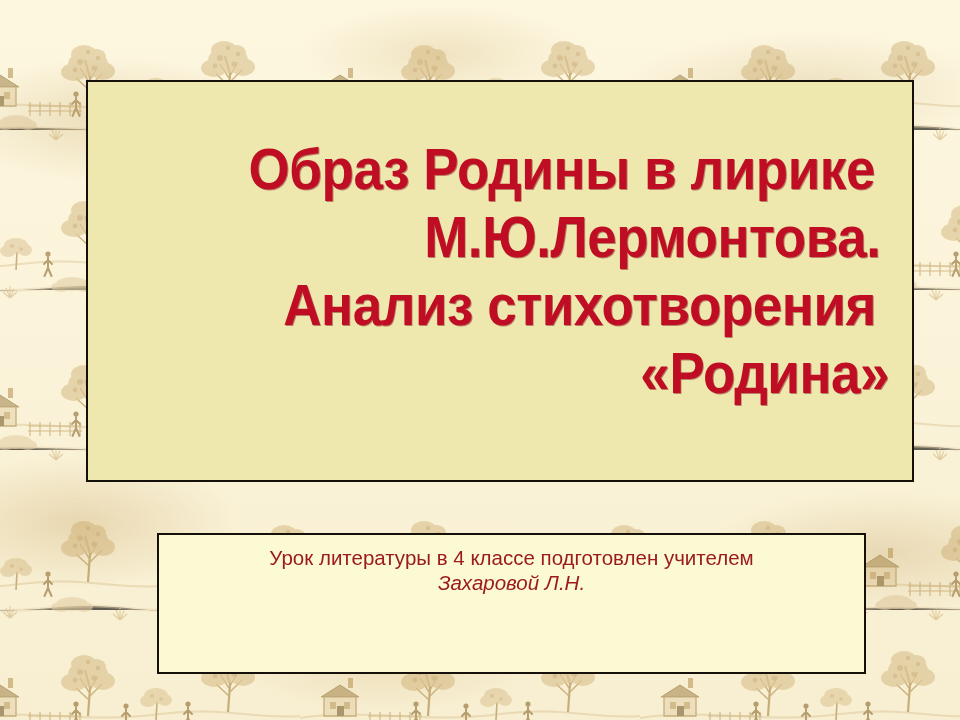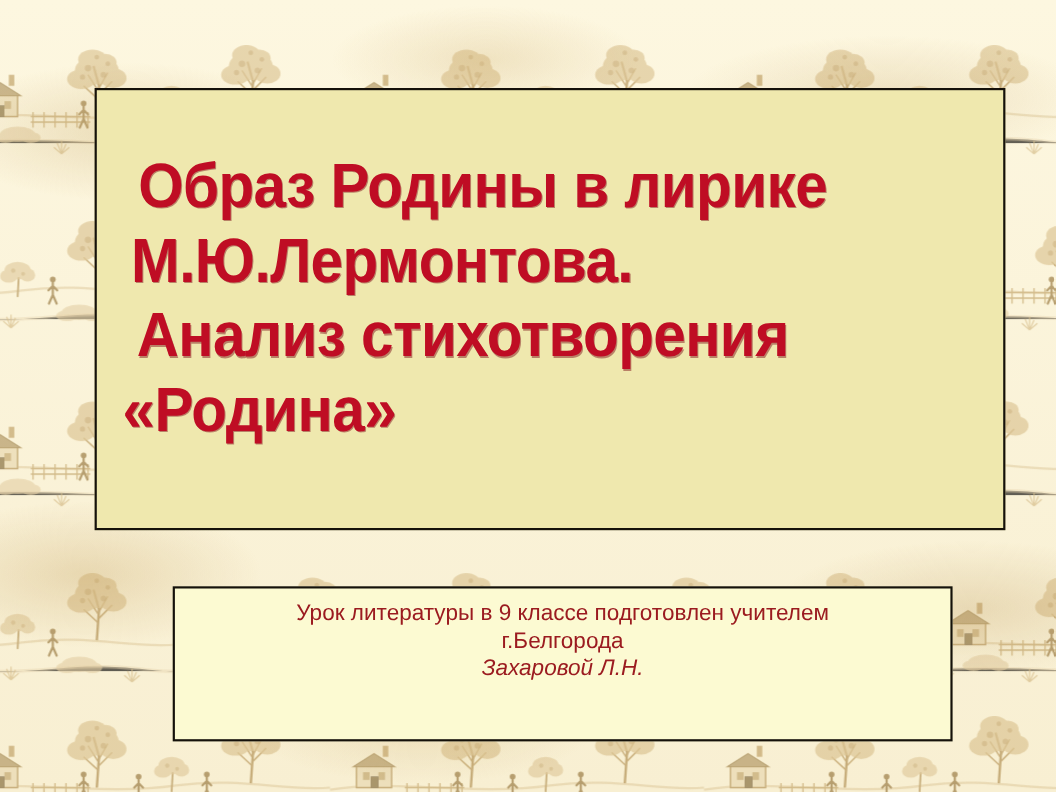--- a/index.html
+++ b/index.html
@@ -52,21 +52,21 @@
     left: 86px;
     top: 80px;
     width: 828px;
     height: 402px;
     box-sizing: border-box;
     background: #efe8ae;
     border: 2px solid #15110a;
     z-index: 5;
     display: flex;
     flex-direction: column;
-    align-items: flex-start;
+    align-items: flex-end;
     justify-content: center;
     padding: 6px 14px 26px;
   }
   .title-line {
     color: #bf0d24;
     font-family: "Liberation Sans", sans-serif;
     font-weight: bold;
     font-size: 57px;
     line-height: 68px;
     letter-spacing: -0.5px;
@@ -234,18 +234,17 @@
   <div class="wash band-b"></div>
 
   <div id="title-panel">
     <div class="title-line">Образ Родины в лирике</div>
     <div class="title-line">М.Ю.Лермонтова.</div>
     <div class="title-line">Анализ стихотворения</div>
     <div class="title-line">«Родина»</div>
   </div>
 
   <div id="subtitle-panel">
-    <div class="subtitle-line">Урок литературы в 9 классе подготовлен учителем</div>
-    <div class="subtitle-line">г.Белгорода</div>
+    <div class="subtitle-line">Урок литературы в 4 классе подготовлен учителем</div>
     <div class="subtitle-line last">Захаровой Л.Н.</div>
   </div>
 
 </div>
 
 </body></html>

